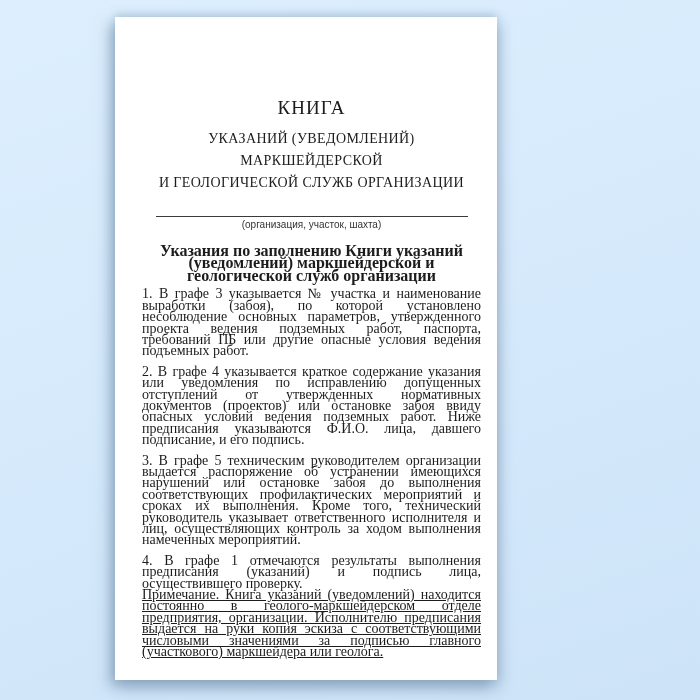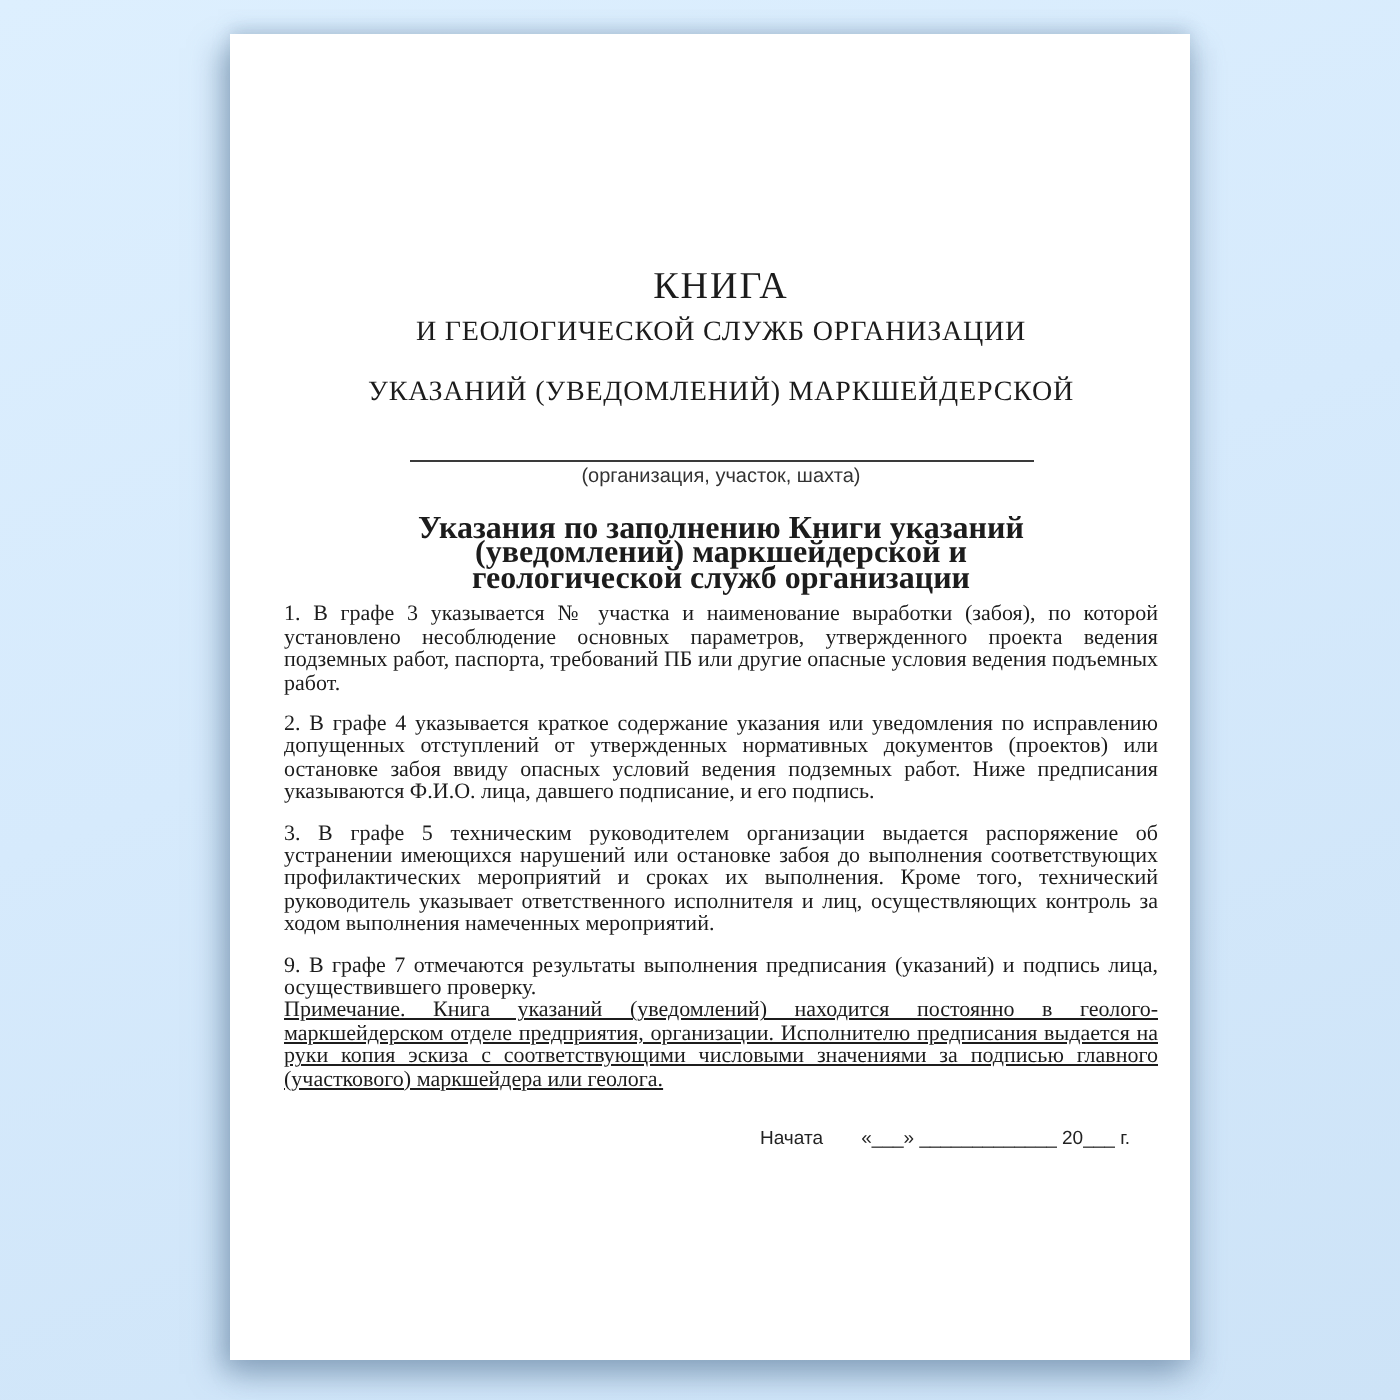--- a/index.html
+++ b/index.html
@@ -13,28 +13,28 @@
   .backdrop {
     position: relative;
     width: 700px;
     height: 700px;
     background: linear-gradient(160deg, #ddeffe 0%, #d6eafc 45%, #cde3f7 100%);
   }
   .page {
     position: absolute;
     left: 115px;
     top: 17px;
-    width: 480px;
+    width: 382px;
     height: 663px;
     background: #ffffff;
     box-shadow: -6px 7px 13px rgba(105,135,165,0.5),
                  4px 7px 13px rgba(105,135,165,0.33),
                  0 -3px 8px rgba(105,135,165,0.28);
     box-sizing: border-box;
-    padding: 116px 16px 0 27px;
+    padding: 80px 16px 0 27px;
     color: #1c1c1c;
   }
   .doc-title {
     text-align: center;
     font-size: 19px;
     letter-spacing: 1px;
     line-height: 1.2;
   }
   .doc-subtitle {
     text-align: center;
@@ -62,21 +62,21 @@
   }
   .instructions-heading {
     font-weight: bold;
     font-size: 16px;
     text-align: center;
     line-height: 12.5px;
     max-width: 352px;
     margin: 15px auto 0 auto;
   }
   .body-par {
-    font-size: 11px;
+    font-size: 14px;
     line-height: 11.4px;
     text-align: justify;
     margin: 9px 0 0 0;
   }
   .body-par.first {
     margin-top: 6px;
   }
   .body-par.note {
     margin-top: 0;
     text-decoration: underline;
@@ -97,42 +97,38 @@
   }
 </style>
 </head>
 <body>
 
 <div class="backdrop">
   <div class="page">
 
     <div class="doc-title">КНИГА</div>
 
+    <div class="doc-subtitle first">УКАЗАНИЙ (УВЕДОМЛЕНИЙ) МАРКШЕЙДЕРСКОЙ</div>
+
     <div class="doc-subtitle">И ГЕОЛОГИЧЕСКОЙ СЛУЖБ ОРГАНИЗАЦИИ</div>
-
-    <div class="doc-subtitle first">УКАЗАНИЙ (УВЕДОМЛЕНИЙ) МАРКШЕЙДЕРСКОЙ</div>
 
     <div class="org-block">
       <div class="org-line"></div>
       <div class="org-caption">(организация, участок, шахта)</div>
     </div>
 
     <div class="instructions-heading">Указания по заполнению Книги указаний (уведомлений) маркшейдерской и геологической служб организации</div>
 
     <p class="body-par first">1. В графе 3 указывается № участка и наименование выработки (забоя), по которой установлено несоблюдение основных параметров, утвержденного проекта ведения подземных работ, паспорта, требований ПБ или другие опасные условия ведения подъемных работ.</p>
 
     <p class="body-par">2. В графе 4 указывается краткое содержание указания или уведомления по исправлению допущенных отступлений от утвержденных нормативных документов (проектов) или остановке забоя ввиду опасных условий ведения подземных работ. Ниже предписания указываются Ф.И.О. лица, давшего подписание, и его подпись.</p>
 
     <p class="body-par">3. В графе 5 техническим руководителем организации выдается распоряжение об устранении имеющихся нарушений или остановке забоя до выполнения соответствующих профилактических мероприятий и сроках их выполнения. Кроме того, технический руководитель указывает ответственного исполнителя и лиц, осуществляющих контроль за ходом выполнения намеченных мероприятий.</p>
 
-    <p class="body-par">9. В графе 7 отмечаются результаты выполнения предписания (указаний) и подпись лица, осуществившего проверку.</p>
+    <p class="body-par">4. В графе 1 отмечаются результаты выполнения предписания (указаний) и подпись лица, осуществившего проверку.</p>
 
     <p class="body-par note">Примечание. Книга указаний (уведомлений) находится постоянно в геолого-маркшейдерском отделе предприятия, организации. Исполнителю предписания выдается на руки копия эскиза с соответствующими числовыми значениями за подписью главного (участкового) маркшейдера или геолога.</p>
 
     <div class="dates">
-      <div class="date-row">
-        <span class="date-label">Начата</span>
-        <span class="date-value">«___» _____________ 20___ г.</span>
-      </div>
     </div>
 
   </div>
 </div>
 
 </body></html>

